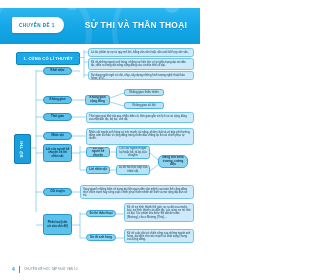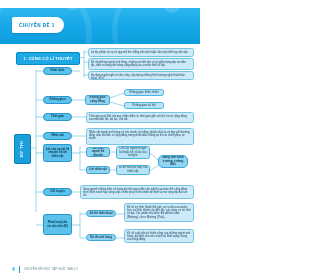--- a/index.html
+++ b/index.html
@@ -117,20 +117,21 @@
     color:#6f8a98;font-size:3px;letter-spacing:.1px;white-space:nowrap;
   }
 </style>
 </head>
 <body>
 
 <div class="page">
 
   <div class="header">
     <div class="chuyende">CHUYÊN ĐỀ 1</div>
+    <div class="header-title">SỬ THI VÀ THẦN THOẠI</div>
   </div>
 
   <div class="section-title">1. CỦNG CỐ LÍ THUYẾT</div>
 
   <svg class="connectors" viewBox="0 0 200 280" preserveAspectRatio="none">
     <g stroke="#4cb3e0" stroke-width="0.55" fill="none">
 
       <path d="M78,57.5 L84,57.5"></path>
       <path d="M84,50 L84,78"></path>
       <path d="M84,52 L88,52"></path>

